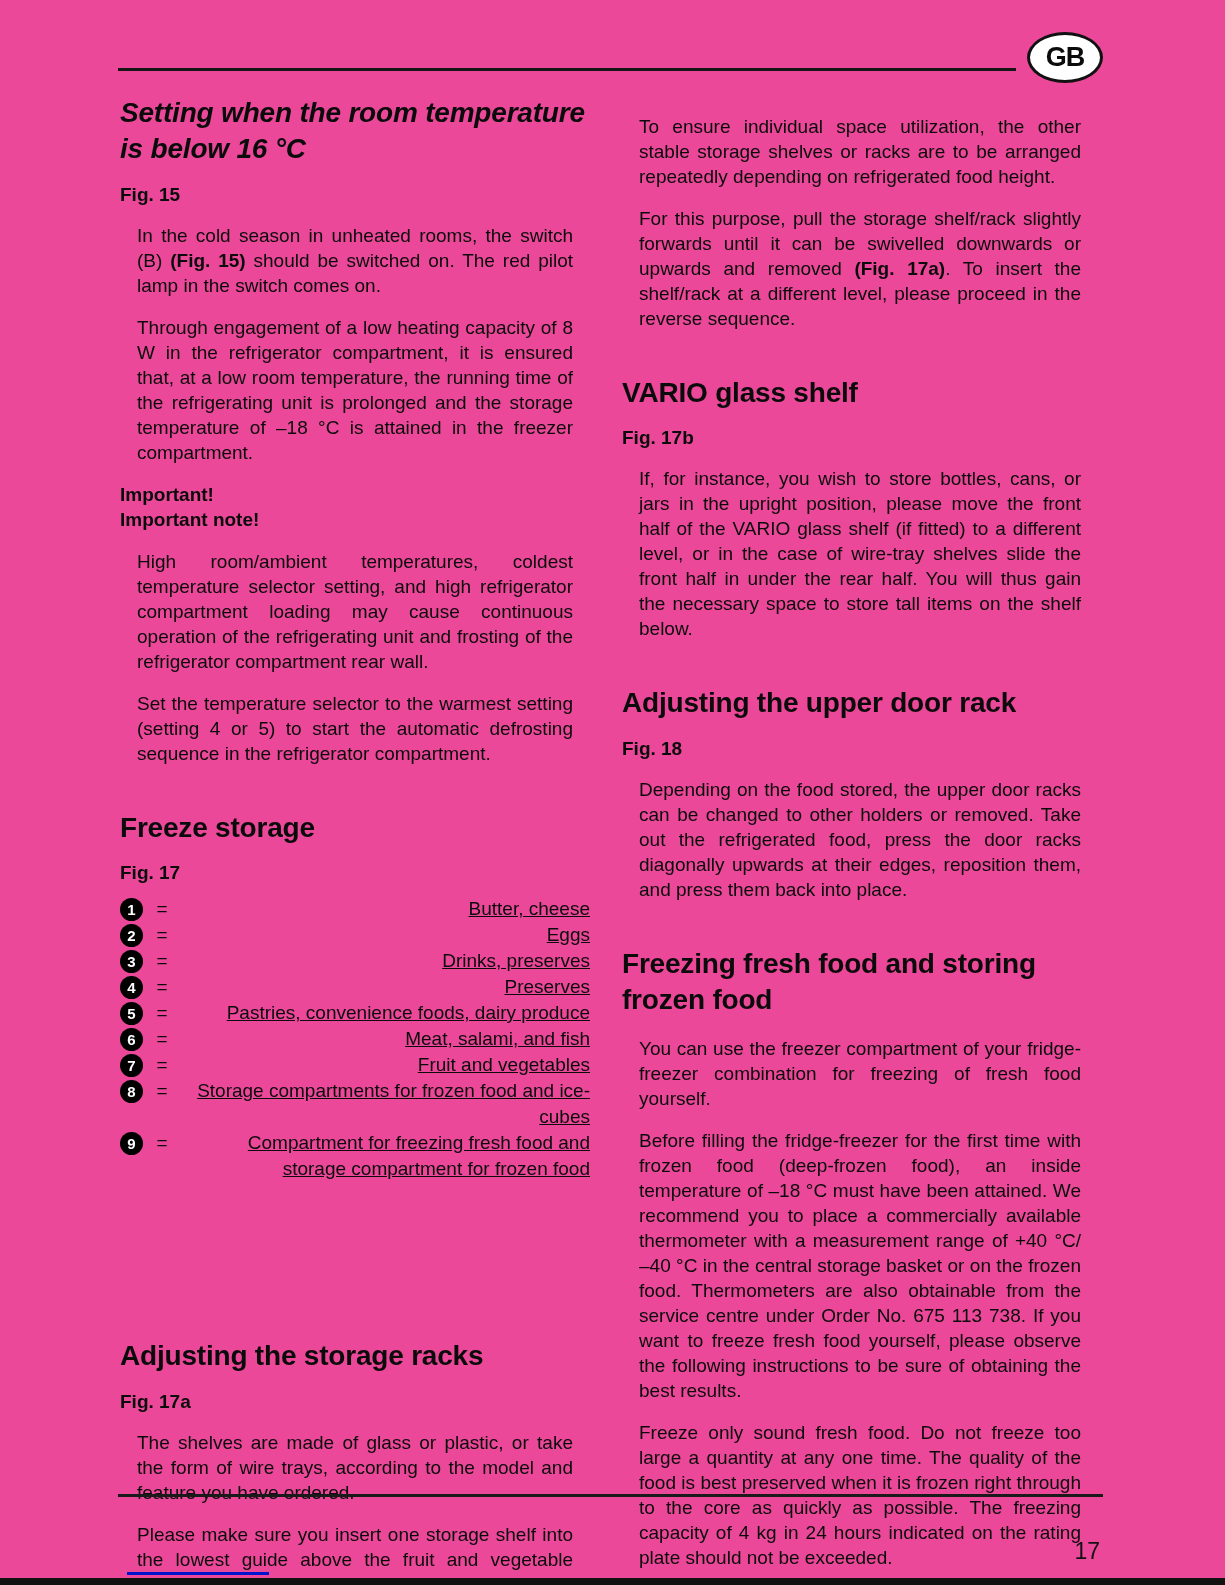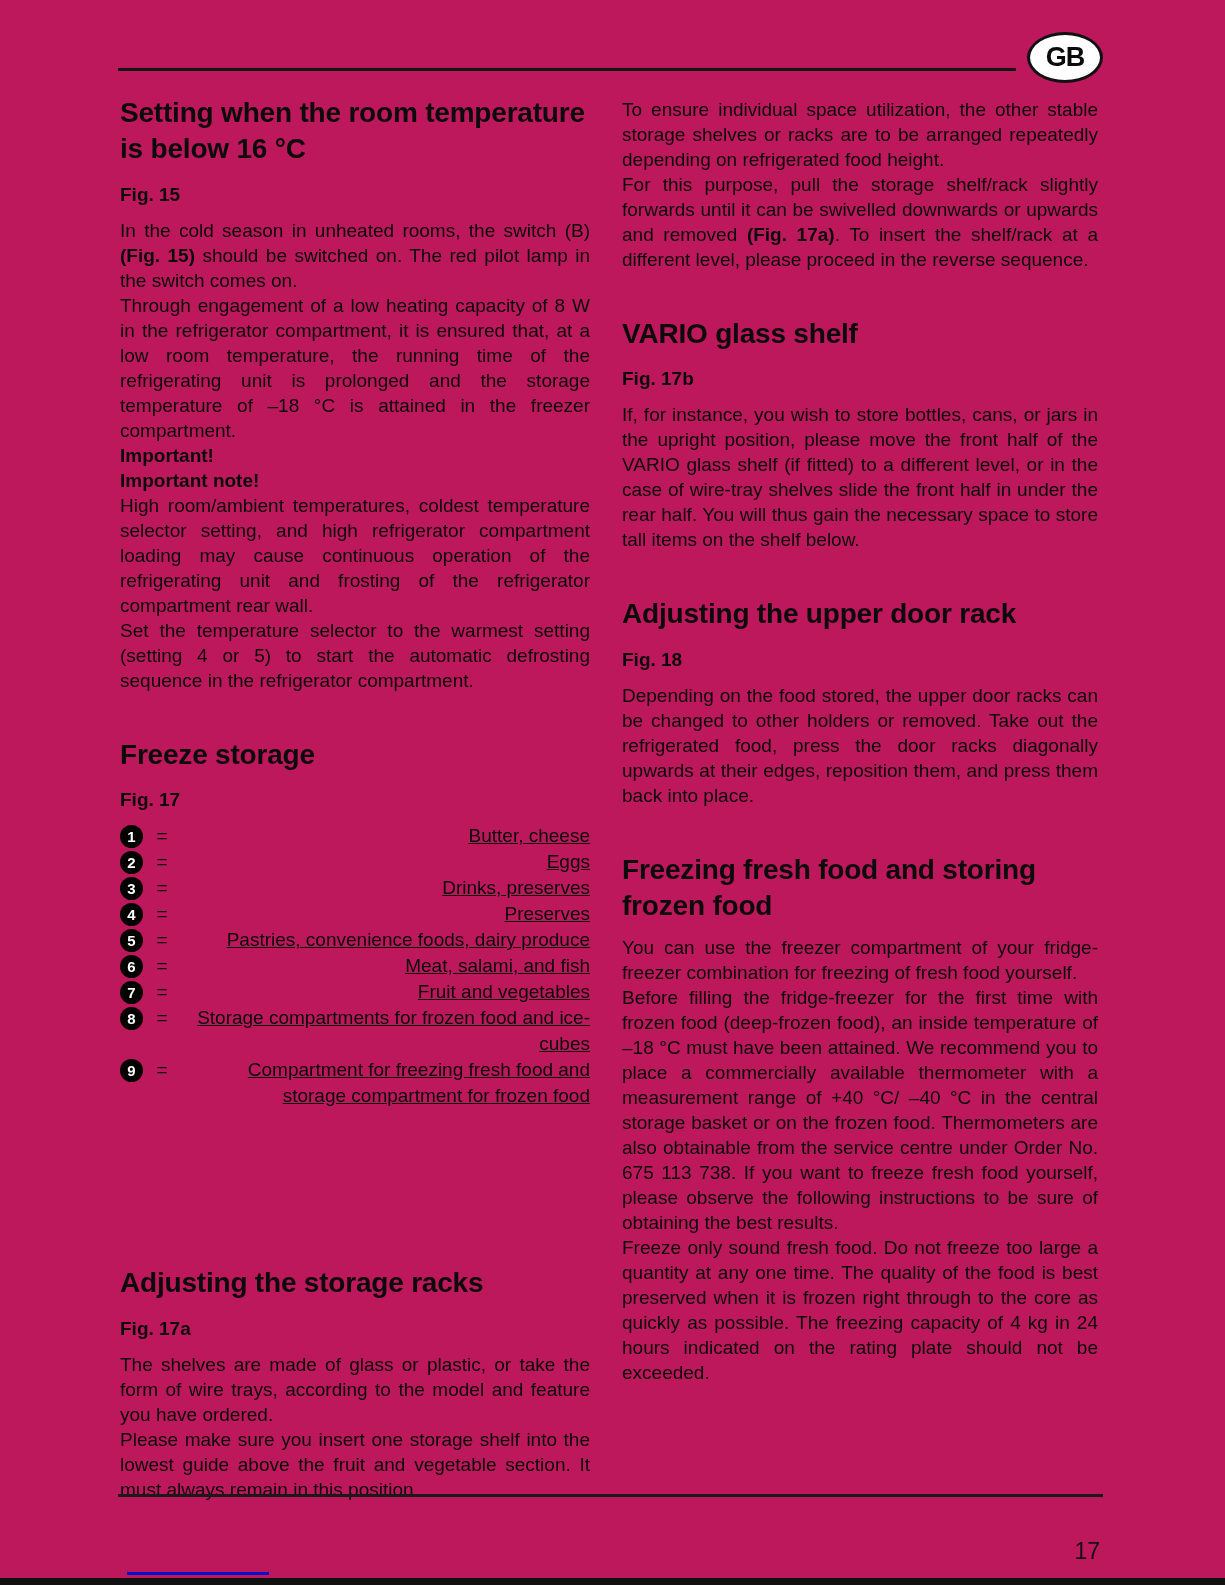--- a/index.html
+++ b/index.html
@@ -1,19 +1,19 @@
 <!DOCTYPE html>
 <html><head>
 <meta charset="utf-8">
 <style>
   html,body{margin:0;padding:0;background:#e8e8e8;}
   .page{
     position:relative;
     width:1225px;height:1585px;
-    background:#be185d;
+    background:#ec4899;
     font-family:"Liberation Sans", sans-serif;
     color:#0b0b0b;
     overflow:hidden;
     margin:0 auto;
   }
   .top-rule{position:absolute;left:118px;top:68px;width:898px;height:3px;background:#151515;}
   .gb-badge{
     position:absolute;left:1027px;top:32px;width:76px;height:51px;
     border:3px solid #111;border-radius:50%;
     display:flex;align-items:center;justify-content:center;
@@ -22,23 +22,23 @@
   .gb-badge span{font-weight:bold;font-size:27px;letter-spacing:-1px;color:#0b0b0b;}
 
   .col{position:absolute;top:95px;}
   .col-left{left:120px;width:470px;}
   .col-right{left:622px;top:97px;width:476px;}
 
   .blk-h1{
     font-size:28px;font-weight:bold;line-height:1.3;
     letter-spacing:-0.2px;margin:44px 0 10px 0;
   }
-  .col .blk-h1:first-child{margin-top:0;}
+  .col .blk-h1:first-child{margin-top:0;font-style:italic;}
   .blk-fig{font-size:19px;font-weight:bold;margin:16px 0 12px 0;}
-  .blk-p{font-size:19px;line-height:25px;text-align:justify;margin:0;}
+  .blk-p{font-size:19px;line-height:25px;text-align:justify;margin:17px;}
   .blk-p .b{font-weight:bold;}
   .blk-sub{font-size:19px;line-height:25px;font-weight:bold;margin:0;}
   .blk-gap{height:112px;}
   .blk-list{list-style:none;margin:6px 0 0 0;padding:0;font-size:19px;}
   .blk-list li{display:flex;align-items:flex-start;line-height:26px;margin:0;}
   .badge-num{
     flex:0 0 23px;width:23px;height:23px;border-radius:50%;
     background:#000;color:#fff;font-size:15px;font-weight:bold;
     display:flex;align-items:center;justify-content:center;margin-top:2px;
   }

